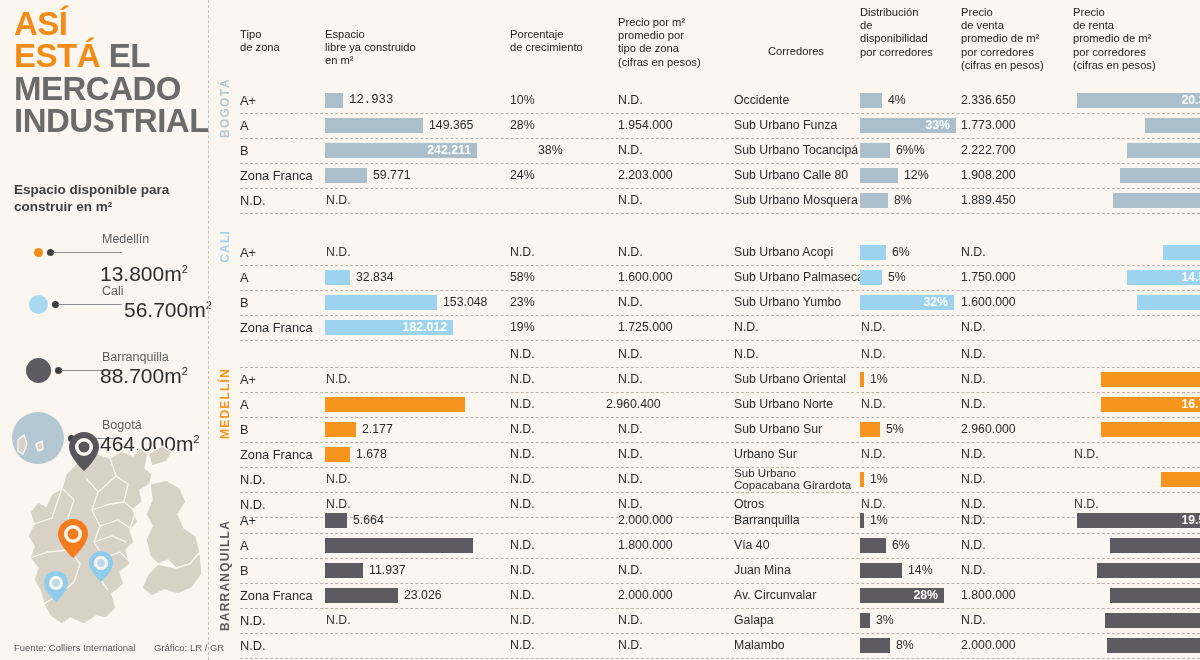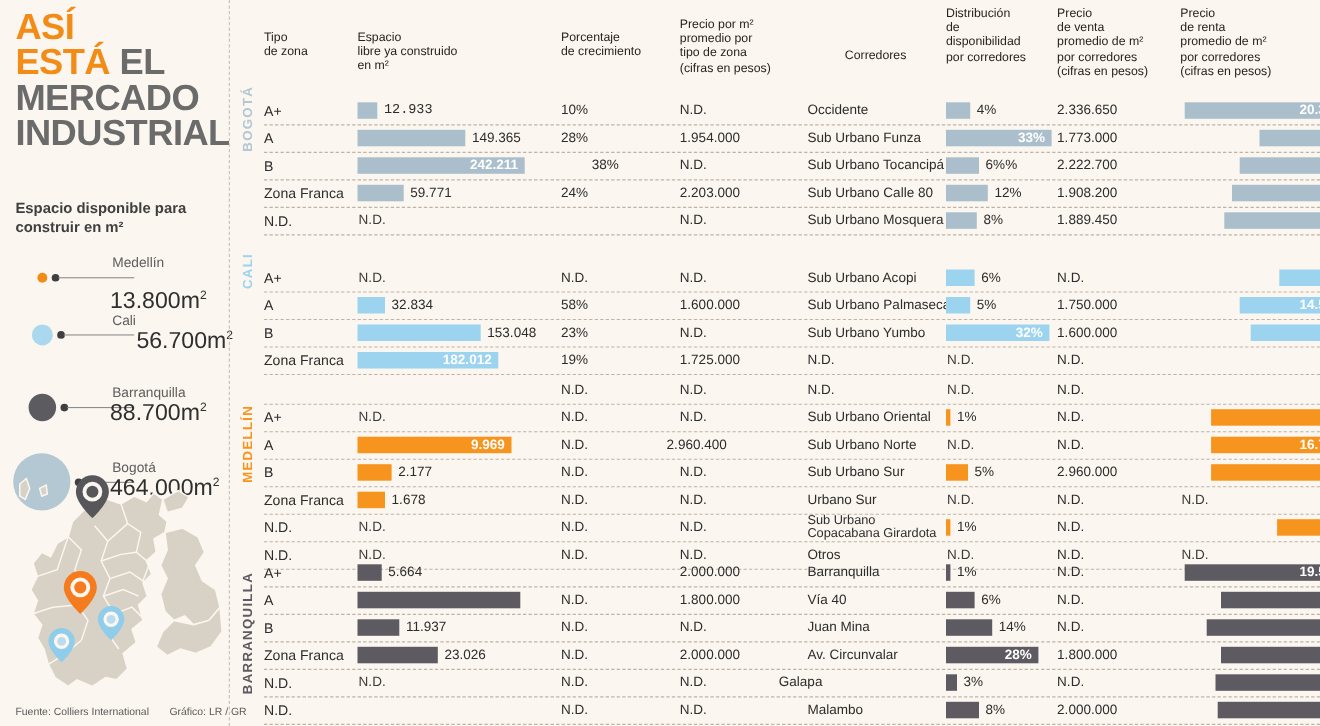--- a/index.html
+++ b/index.html
@@ -320,21 +320,20 @@
             <div class="cell" style="left: 378px;">N.D.</div>
             <div class="cell" style="left: 494px;">Sub Urbano Oriental</div>
             <div class="bar" style="left: 620px; width: 4px; background: rgb(247, 148, 30);"></div>
             <div class="barlabel outside" style="left: 630px;">1%</div>
             <div class="cell" style="left: 721px;">N.D.</div>
             <div class="bar" style="left: 861px; width: 124px; background: rgb(247, 148, 30);"></div>
           </div>
           <div class="row" style="top: 50px;">
             <div class="cell" style="left: 0px; font-size: 12.8px;">A</div>
             <div class="bar" style="left: 85px; width: 140px; background: rgb(247, 148, 30);"></div>
-            <div class="barlabel inside" style="left: 85px; width: 134px; text-align: right;">9.969</div>
             <div class="cell" style="left: 270px;">N.D.</div>
             <div class="cell" style="left: 366px;">2.960.400</div>
             <div class="cell" style="left: 494px;">Sub Urbano Norte</div>
             <div class="cell nd" style="left: 621px;">N.D.</div>
             <div class="cell" style="left: 721px;">N.D.</div>
             <div class="bar" style="left: 861px; width: 124px; background: rgb(247, 148, 30);"></div>
             <div class="barlabel inside" style="left: 861px; width: 118px; text-align: right;">16.700</div>
           </div>
           <div class="row" style="top: 75px;">
             <div class="cell" style="left: 0px; font-size: 12.8px;">B</div>
@@ -429,21 +428,21 @@
             <div class="bar" style="left: 620px; width: 84px; background: rgb(94, 90, 97);"></div>
             <div class="barlabel inside" style="left: 620px; width: 78px; text-align: right;">28%</div>
             <div class="cell" style="left: 721px;">1.800.000</div>
             <div class="bar" style="left: 870px; width: 115px; background: rgb(94, 90, 97);"></div>
           </div>
           <div class="row" style="top: 100px;">
             <div class="cell" style="left: 0px; font-size: 12.8px;">N.D.</div>
             <div class="cell nd" style="left: 86px;">N.D.</div>
             <div class="cell" style="left: 270px;">N.D.</div>
             <div class="cell" style="left: 378px;">N.D.</div>
-            <div class="cell" style="left: 468px;">Galapa</div>
+            <div class="cell" style="left: 494px;">Galapa</div>
             <div class="bar" style="left: 620px; width: 10px; background: rgb(94, 90, 97);"></div>
             <div class="barlabel outside" style="left: 636px;">3%</div>
             <div class="cell" style="left: 721px;">N.D.</div>
             <div class="bar" style="left: 865px; width: 120px; background: rgb(94, 90, 97);"></div>
           </div>
           <div class="row" style="top: 125px;">
             <div class="cell" style="left: 0px; font-size: 12.8px;">N.D.</div>
             <div class="cell" style="left: 270px;">N.D.</div>
             <div class="cell" style="left: 378px;">N.D.</div>
             <div class="cell" style="left: 494px;">Malambo</div>

